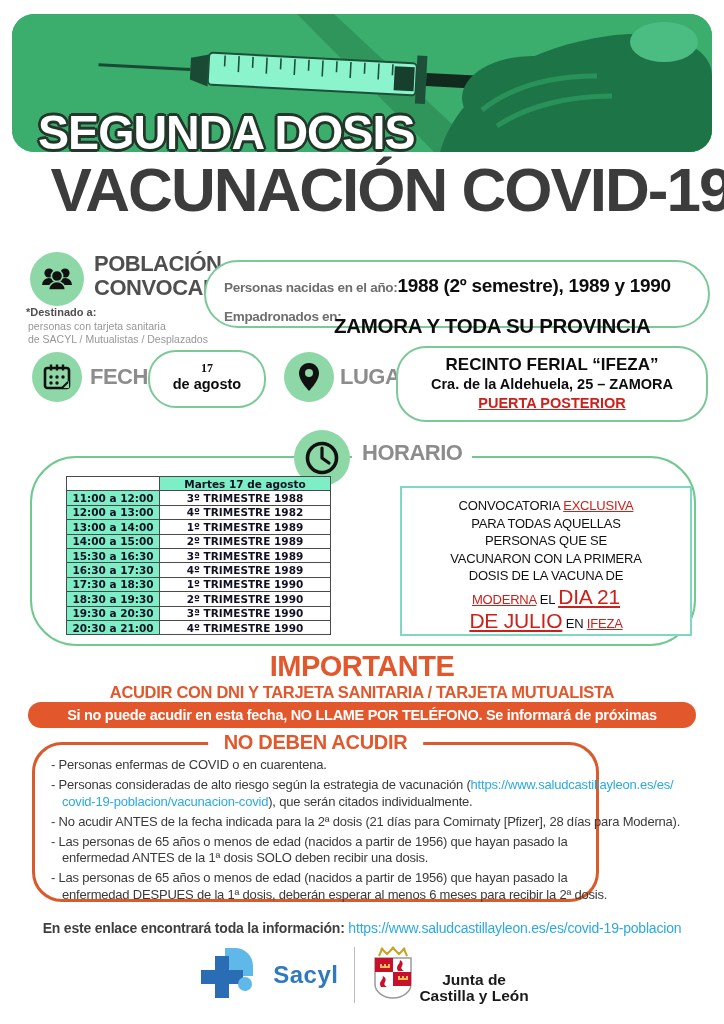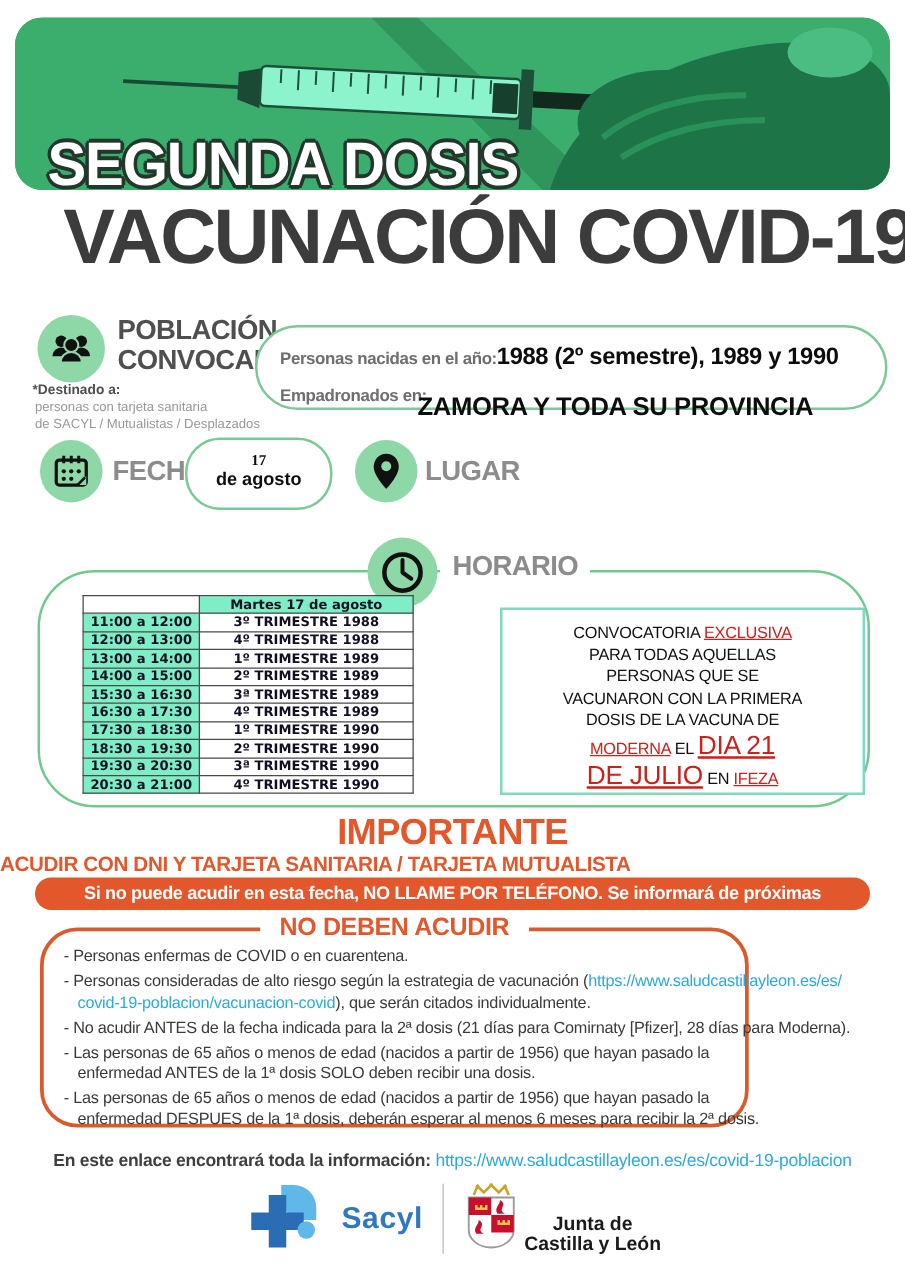--- a/index.html
+++ b/index.html
@@ -54,21 +54,21 @@
   td.c1{width:84px;} td.c2{width:162px;}
 
   .convbox{position:absolute;left:400px;top:486px;width:292px;height:150px;border:2px solid #7fd8c1;
            background:#fff;box-sizing:border-box;text-align:center;font-weight:normal;font-size:13px;
            color:#111;line-height:17.5px;padding-top:9px;letter-spacing:-.2px;}
   .convbox .big{font-size:21px;line-height:24px;}
 
   
   .imp-title{position:absolute;left:0;top:650px;width:724px;text-align:center;font-size:29px;
              font-weight:bold;color:#e2572b;letter-spacing:-.5px;}
-  .imp-sub{position:absolute;left:0;top:683px;width:724px;font-size:16.5px;
+  .imp-sub{position:absolute;left:0;top:683px;width:724px;text-align:center;font-size:16.5px;
            font-weight:bold;color:#e2572b;letter-spacing:-.3px;}
   .imp-banner{position:absolute;left:28px;top:702px;width:668px;height:26px;border-radius:13px;
               background:#e2572b;color:#fff;font-weight:bold;font-size:14.5px;text-align:center;
               line-height:26px;letter-spacing:-.3px;box-sizing:border-box;}
 
   
   .ndbox{position:absolute;left:32px;top:742px;width:567px;height:160px;border:3px solid #d95b2b;
          border-radius:30px;box-sizing:border-box;padding-left:28px;}
   .nd-title{position:absolute;left:50%;top:-14px;transform:translateX(-50%);background:#fff;
             padding:0 16px;font-size:20px;font-weight:bold;color:#e2572b;white-space:nowrap;
@@ -164,20 +164,25 @@
     <div class="d2">de agosto</div>
   </div>
 
   <div class="gcirc" style="left:284px;top:352px;width:50px;height:50px;">
     <svg width="22" height="30" viewBox="0 0 22 30">
       <path d="M11,1 C5.2,1 1,5.8 1,11.3 C1,18.8 11,29 11,29 C11,29 21,18.8 21,11.3 C21,5.8 16.8,1 11,1 Z" fill="#111"></path>
       <circle cx="11" cy="11" r="4" fill="#8ed7a6"></circle>
     </svg>
   </div>
   <div class="glabel" style="left:340px;top:364px;">LUGAR</div>
+  <div class="gbox lugarbox">
+    <div class="v1">RECINTO FERIAL “IFEZA”</div>
+    <div class="v2">Cra. de la Aldehuela, 25 – ZAMORA</div>
+    <div class="v3 red-u">PUERTA POSTERIOR</div>
+  </div>
 
   <div class="hor-wrap"></div>
   <div class="gcirc" style="left:294px;top:430px;width:56px;height:56px;">
     <svg width="38" height="38" viewBox="0 0 38 38">
       <circle cx="19" cy="19" r="14.5" fill="#8ed7a6" stroke="#111" stroke-width="3.6"></circle>
       <path d="M19,19 L19,9 M19,19 L26,24" stroke="#111" stroke-width="3.2" stroke-linecap="round"></path>
     </svg>
   </div>
   <div class="glabel hor-label-bg">HORARIO</div>
 
@@ -186,21 +191,21 @@
         <tr>
       <td class="c1"></td>
       <td class="c2 mint">Martes 17 de agosto</td>
     </tr>
     <tr>
           <td class="c1 mint">11:00 a 12:00</td>
           <td class="c2">3º TRIMESTRE 1988</td>
         </tr>
     <tr>
           <td class="c1 mint">12:00 a 13:00</td>
-          <td class="c2">4º TRIMESTRE 1988</td>
+          <td class="c2">4º TRIMESTRE 1982</td>
         </tr>
     <tr>
           <td class="c1 mint">13:00 a 14:00</td>
           <td class="c2">1º TRIMESTRE 1989</td>
         </tr>
     <tr>
           <td class="c1 mint">14:00 a 15:00</td>
           <td class="c2">2º TRIMESTRE 1989</td>
         </tr>
     <tr>

